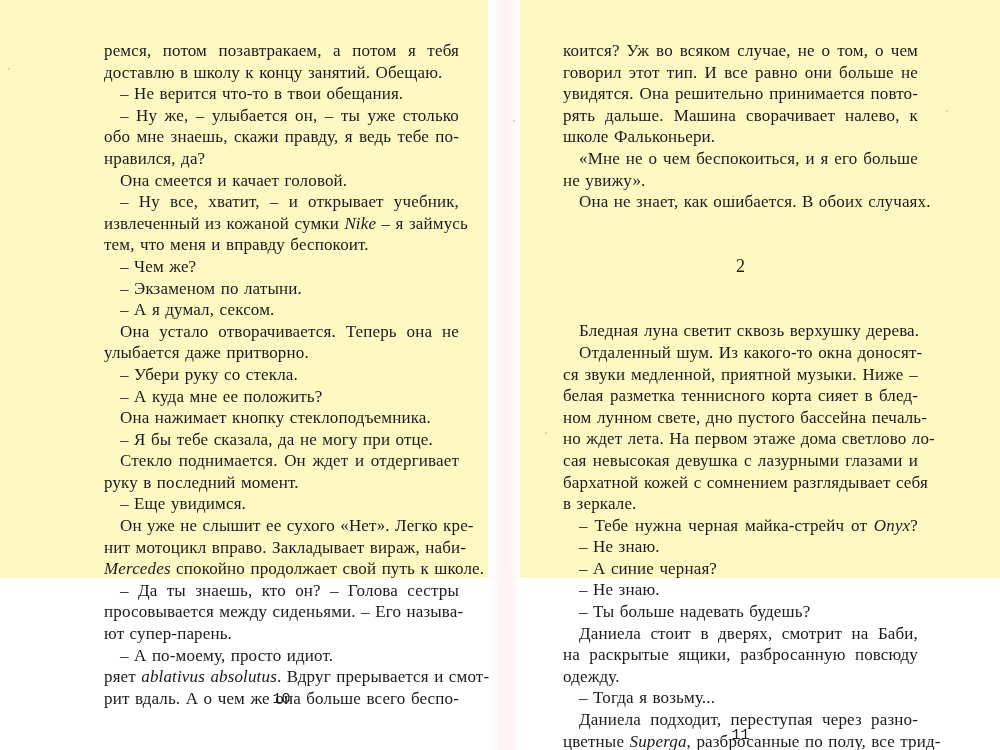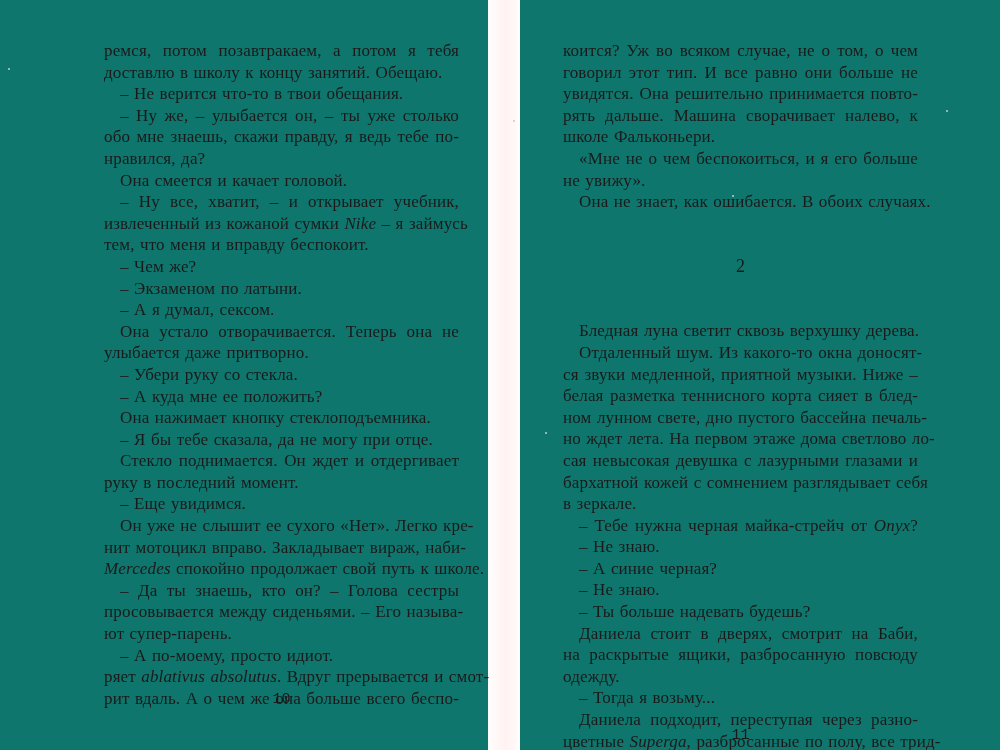--- a/index.html
+++ b/index.html
@@ -12,22 +12,22 @@
       height: 750px;
       position: relative;
       overflow: hidden;
       font-family: "DejaVu Serif", "Liberation Serif", serif;
       color: #1a1a1a;
     }
     .spread {
       position: absolute;
       left: 0; top: 0;
       width: 1000px;
-      height: 750px;
-      background: #0f766e;
+      height: 578px;
+      background: #fef9c3;
     }
     .gutter {
       position: absolute;
       left: 488px;
       top: 0;
       width: 32px;
       height: 750px;
       background: linear-gradient(to right, #ffffff 0%, #fff7f6 30%, #fff3f2 55%, #fff7f6 80%, #ffffff 100%);
     }
     .page {

